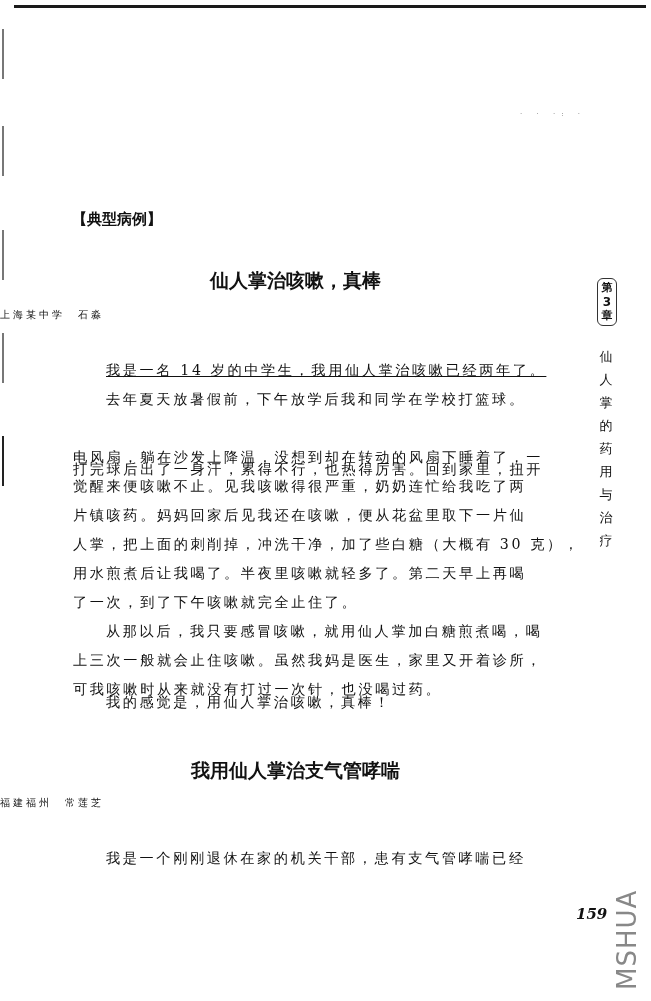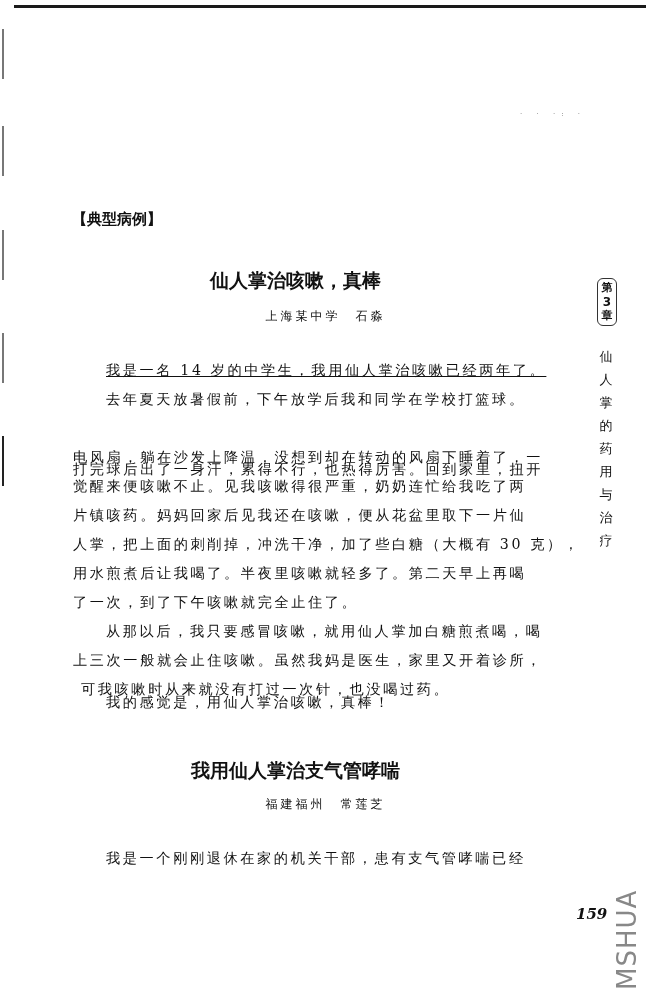--- a/index.html
+++ b/index.html
@@ -6,21 +6,21 @@
   body { width: 651px; height: 1001px; position: relative; overflow: hidden;
          font-family: "DejaVu Serif", "Liberation Serif", serif; color: #111; }
   .top-rule { position: absolute; left: 14px; top: 5px; width: 632px; height: 3px; background: #1a1a1a; }
   .edge-bar { position: absolute; left: 2px; width: 2px; background: #777; }
   .edge-bar.dark { background: #222; }
   .specks { position: absolute; left: 520px; top: 110px; font-size: 7px; color: #888; letter-spacing: 6px; }
   .section-label { position: absolute; left: 72px; top: 210px; font-size: 15px; font-weight: bold;
                    font-family: "DejaVu Sans", "Liberation Sans", sans-serif; }
   .article-title { position: absolute; left: 0; width: 591px; text-align: center; font-size: 19px; font-weight: bold;
                    font-family: "DejaVu Sans", "Liberation Sans", sans-serif; }
-  .byline { position: absolute; left: 0; width: 651px; text-align: center; font-size: 12px; letter-spacing: 3px; }
+  .byline { position: absolute; left: 0; width: 651px; text-align: left; font-size: 10px; letter-spacing: 3px; }
   .para-line { position: absolute; left: 73px; width: 514px; font-size: 14.2px; line-height: 20px;
                white-space: nowrap; letter-spacing: 2.6px; text-align: justify; }
   .para-line.indent { left: 106px; width: 481px; }
   .chapter-tab { position: absolute; left: 597px; top: 278px; width: 16px; padding: 2px 1px;
                  border: 1px solid #333; border-radius: 6px; font-size: 11px; font-weight: bold;
                  line-height: 14px; text-align: center; font-family: "DejaVu Sans", "Liberation Sans", sans-serif; }
   .chapter-tab .num { font-size: 12px; }
   .chapter-vertical { position: absolute; left: 599px; top: 345px; width: 14px; font-size: 13px;
                       line-height: 23px; text-align: center; font-family: "DejaVu Sans", "Liberation Sans", sans-serif; }
   .page-number { position: absolute; left: 576px; top: 905px; font-size: 15px; font-style: italic; font-weight: bold; }
@@ -49,21 +49,21 @@
   <div class="para-line indent" style="top:389px;">去年夏天放暑假前，下午放学后我和同学在学校打篮球。</div>
   <div class="para-line" style="top:438px;margin-top:21px;">打完球后出了一身汗，累得不行，也热得厉害。回到家里，扭开</div>
   <div class="para-line" style="top:447px;">电风扇，躺在沙发上降温，没想到却在转动的风扇下睡着了，一</div>
   <div class="para-line" style="top:476px;">觉醒来便咳嗽不止。见我咳嗽得很严重，奶奶连忙给我吃了两</div>
   <div class="para-line" style="top:505px;">片镇咳药。妈妈回家后见我还在咳嗽，便从花盆里取下一片仙</div>
   <div class="para-line" style="top:534px;">人掌，把上面的刺削掉，冲洗干净，加了些白糖（大概有 30 克），</div>
   <div class="para-line" style="top:563px;">用水煎煮后让我喝了。半夜里咳嗽就轻多了。第二天早上再喝</div>
   <div class="para-line" style="top:592px;">了一次，到了下午咳嗽就完全止住了。</div>
   <div class="para-line indent" style="top:621px;">从那以后，我只要感冒咳嗽，就用仙人掌加白糖煎煮喝，喝</div>
   <div class="para-line" style="top:650px;">上三次一般就会止住咳嗽。虽然我妈是医生，家里又开着诊所，</div>
-  <div class="para-line" style="top:679px;margin-left:8px;">可我咳嗽时从来就没有打过一次针，也没喝过药。</div>
+  <div class="para-line" style="top:679px;">可我咳嗽时从来就没有打过一次针，也没喝过药。</div>
   <div class="para-line indent" style="top:692px;">我的感觉是，用仙人掌治咳嗽，真棒！</div>
 </div>
 
 <div class="article-title" style="top:758px;">我用仙人掌治支气管哮喘</div>
 <div class="byline" style="top:796px;">福建福州　常莲芝</div>
 <div>
   <div class="para-line indent" style="top:848px;">我是一个刚刚退休在家的机关干部，患有支气管哮喘已经</div>
 </div>
 
 <div class="chapter-tab">

